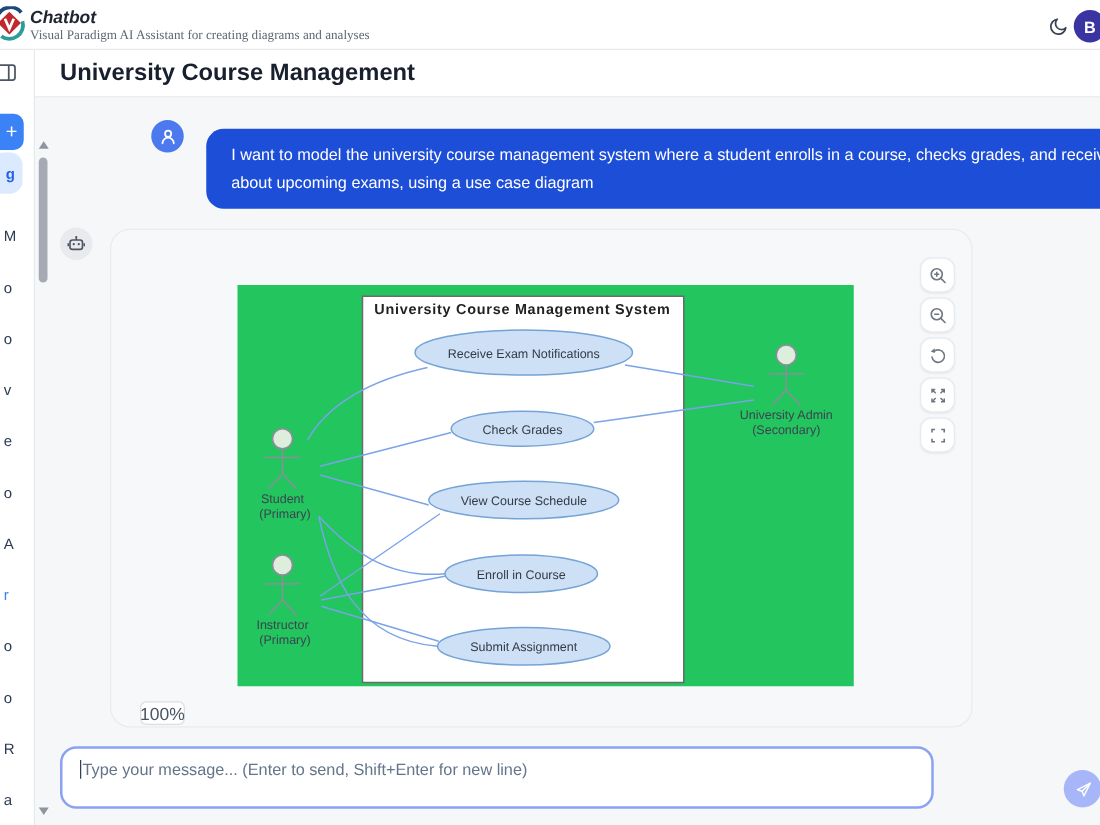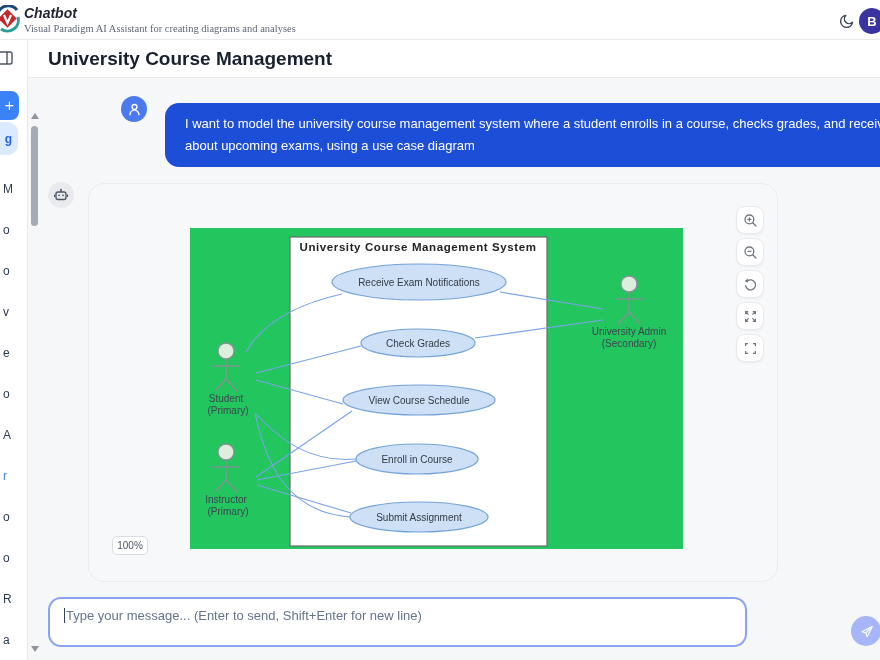--- a/index.html
+++ b/index.html
@@ -36,21 +36,21 @@
   
   .user-avatar { left:121px; top:96px; width:26px; height:26px; border-radius:50%; background:#4d79ee; display:flex; align-items:center; justify-content:center; }
   .user-bubble { left:165px; top:103px; width:844px; min-height:60px; background:#1d4ed8; border-radius:14px; padding:10px 20px; color:#ffffff; font-size:13px; line-height:22px; }
 
   
   .bot-avatar { left:48px; top:182px; width:26px; height:26px; border-radius:50%; background:#e8eaee; display:flex; align-items:center; justify-content:center; }
   .card { left:88px; top:183px; width:690px; height:399px; background:#f7f8fa; border:1px solid #e9ebef; border-radius:16px; }
   .canvas { left:190px; top:228px; width:493px; height:321px; background:#22c55e; }
   .controls { left:736px; top:206px; width:28px; display:flex; flex-direction:column; gap:4px; }
   .ctrl-btn { width:28px; height:28px; background:#ffffff; border:1px solid #e8eaee; border-radius:9px; box-shadow:0 1px 2px rgba(0,0,0,.06); display:flex; align-items:center; justify-content:center; cursor:pointer; }
-  .zoom-badge { left:112px; top:536px; width:36px; height:19px; background:#ffffff; border:1px solid #dadde3; border-radius:5px; font-size:10px; color:#4b5563; display:flex; align-items:center; justify-content:center; }
+  .zoom-badge { left:112px; top:561px; width:36px; height:19px; background:#ffffff; border:1px solid #dadde3; border-radius:5px; font-size:14px; color:#4b5563; display:flex; align-items:center; justify-content:center; }
 
   
   .composer { left:48px; top:597px; width:699px; height:50px; background:#ffffff; border:2px solid #8ba2f3; border-radius:13px; padding:9px 14px; cursor:text; }
   .placeholder { font-size:13px; color:#64748b; display:flex; align-items:center; }
   .caret { display:inline-block; width:1px; height:15px; background:#334155; margin-right:1px; }
   .send-btn { left:851px; top:616px; width:30px; height:30px; border-radius:50%; background:#a7b5f9; display:flex; align-items:center; justify-content:center; cursor:pointer; }
 
   svg { display:block; }
   .diagram-label { font-family:"Liberation Sans","DejaVu Sans",sans-serif; }
 </style>

